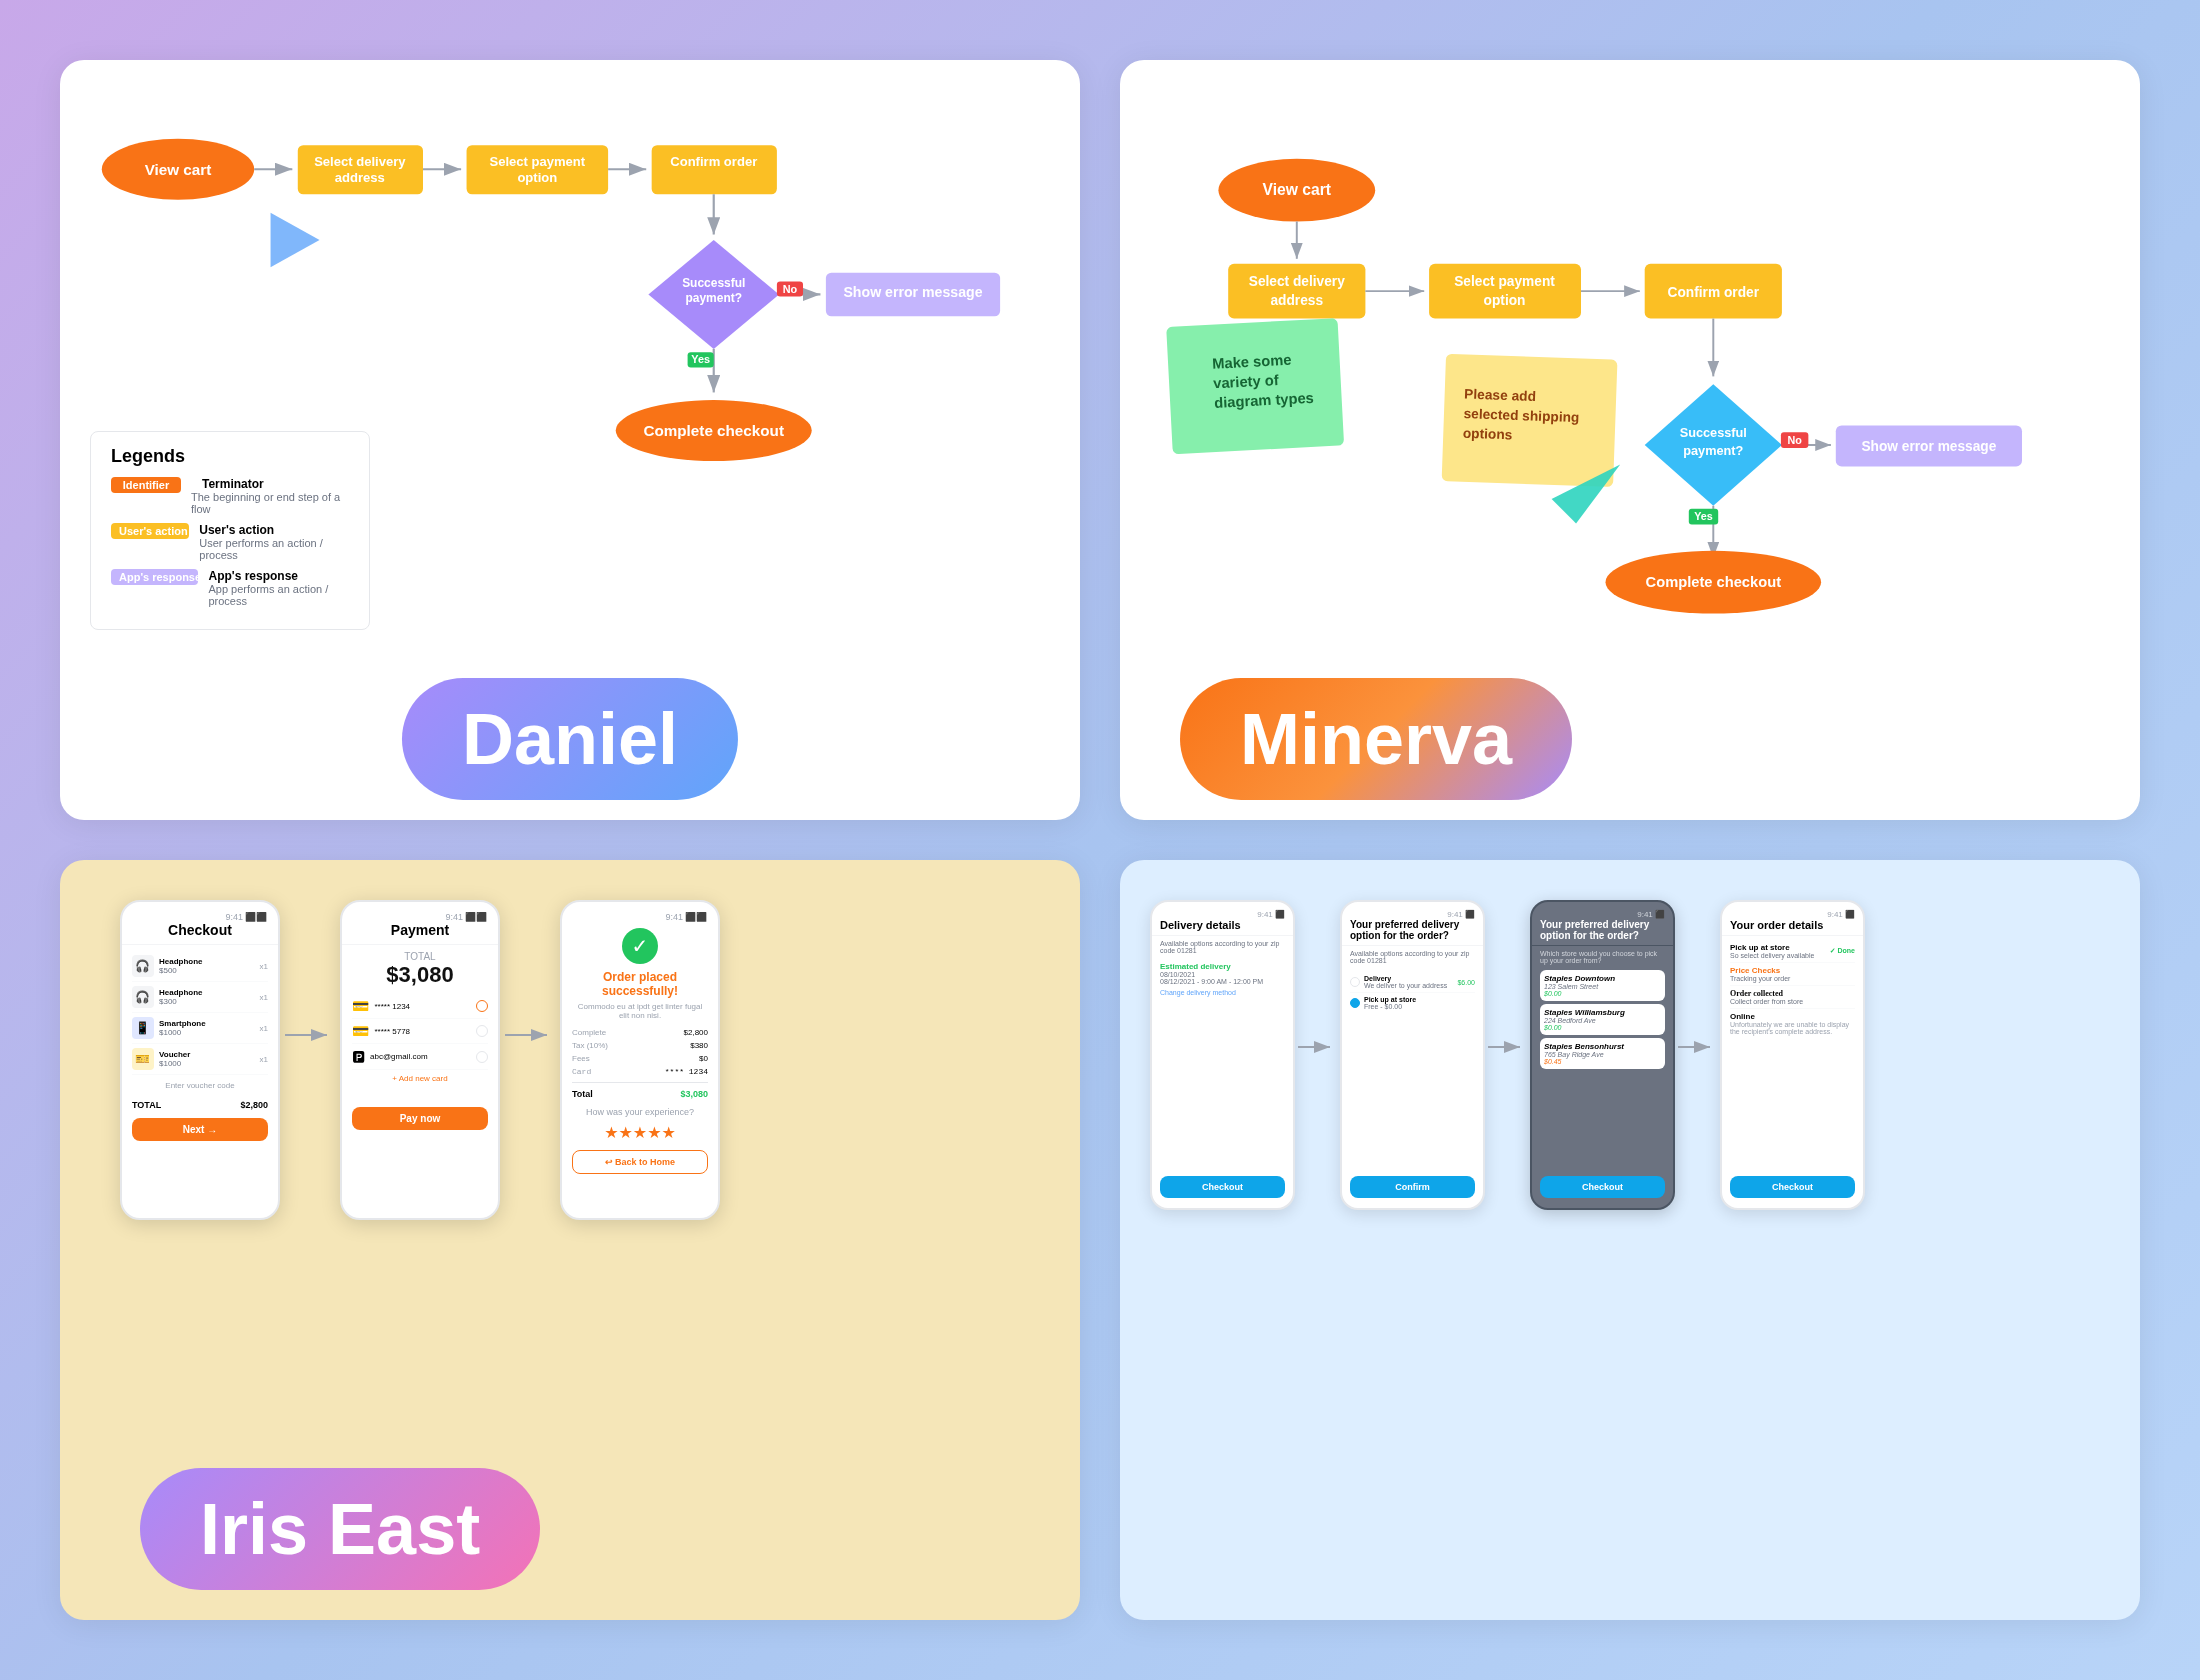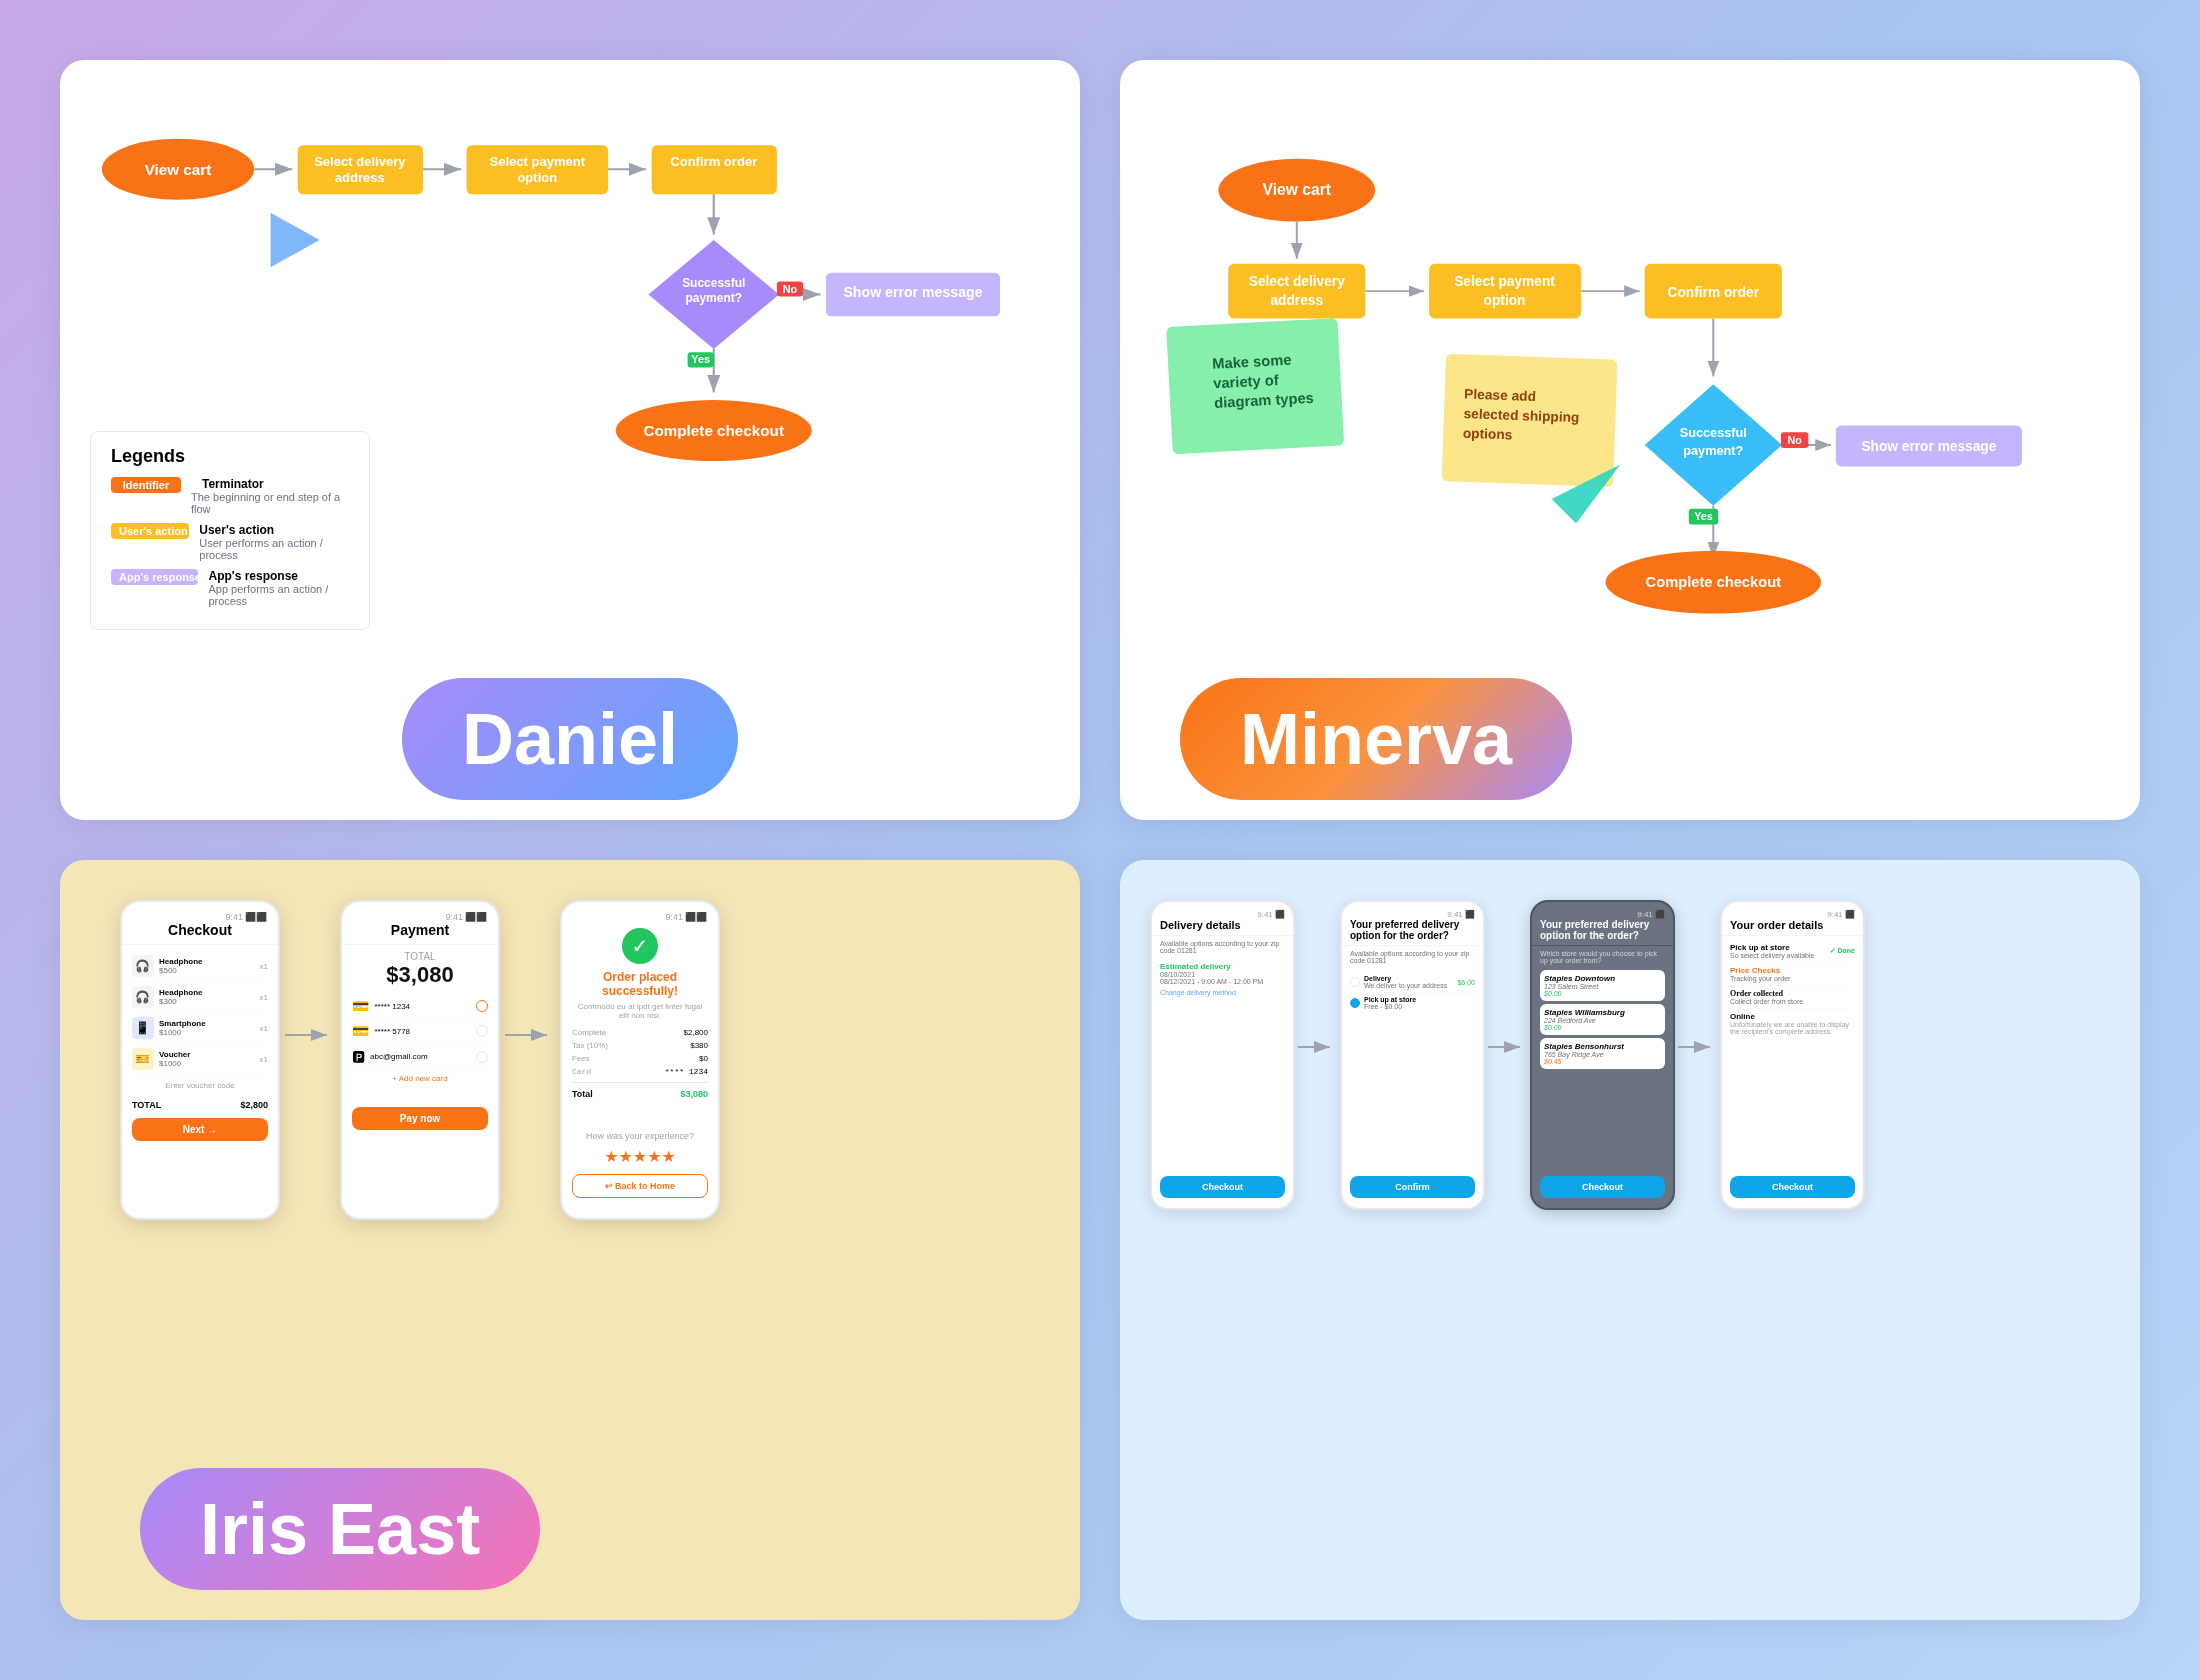--- a/index.html
+++ b/index.html
@@ -402,21 +402,21 @@
       <div style="display:flex;justify-content:space-between;font-size:8px;padding:2px 0;font-family:Liberation Mono, monospace;">
           <span style="color:#9ca3af;">Card</span>
           <span>**** 1234</span>
         </div>
       <div style="border-top:1px solid #e5e7eb;margin:4px 0;"></div>
       <div style="display:flex;justify-content:space-between;font-size:9px;font-weight:700;padding:2px 0;">
           <span>Total</span>
           <span style="color:#22c55e;">$3,080</span>
         </div>
     </div>
-    <div style="padding:6px 10px;font-size:9px;color:#9ca3af;text-align:center;margin-top:24px;">How was your experience?</div>
+    <div style="padding:6px 10px;font-size:9px;color:#9ca3af;text-align:center;">How was your experience?</div>
     <div style="display:flex;justify-content:center;gap:2px;padding:0 10px 4px;">
       <span style="color:#f97316;">★★★★★</span>
     </div>
     <div style="margin:4px 10px;background:white;color:#f97316;text-align:center;padding:6px;border-radius:8px;font-weight:700;font-size:9px;border:1px solid #f97316;">↩ Back to Home</div>
   </div>
 
   <div class="iris-bubble">Iris East</div>
 </div>
 
 <div class="quadrant q-bottom-right">

